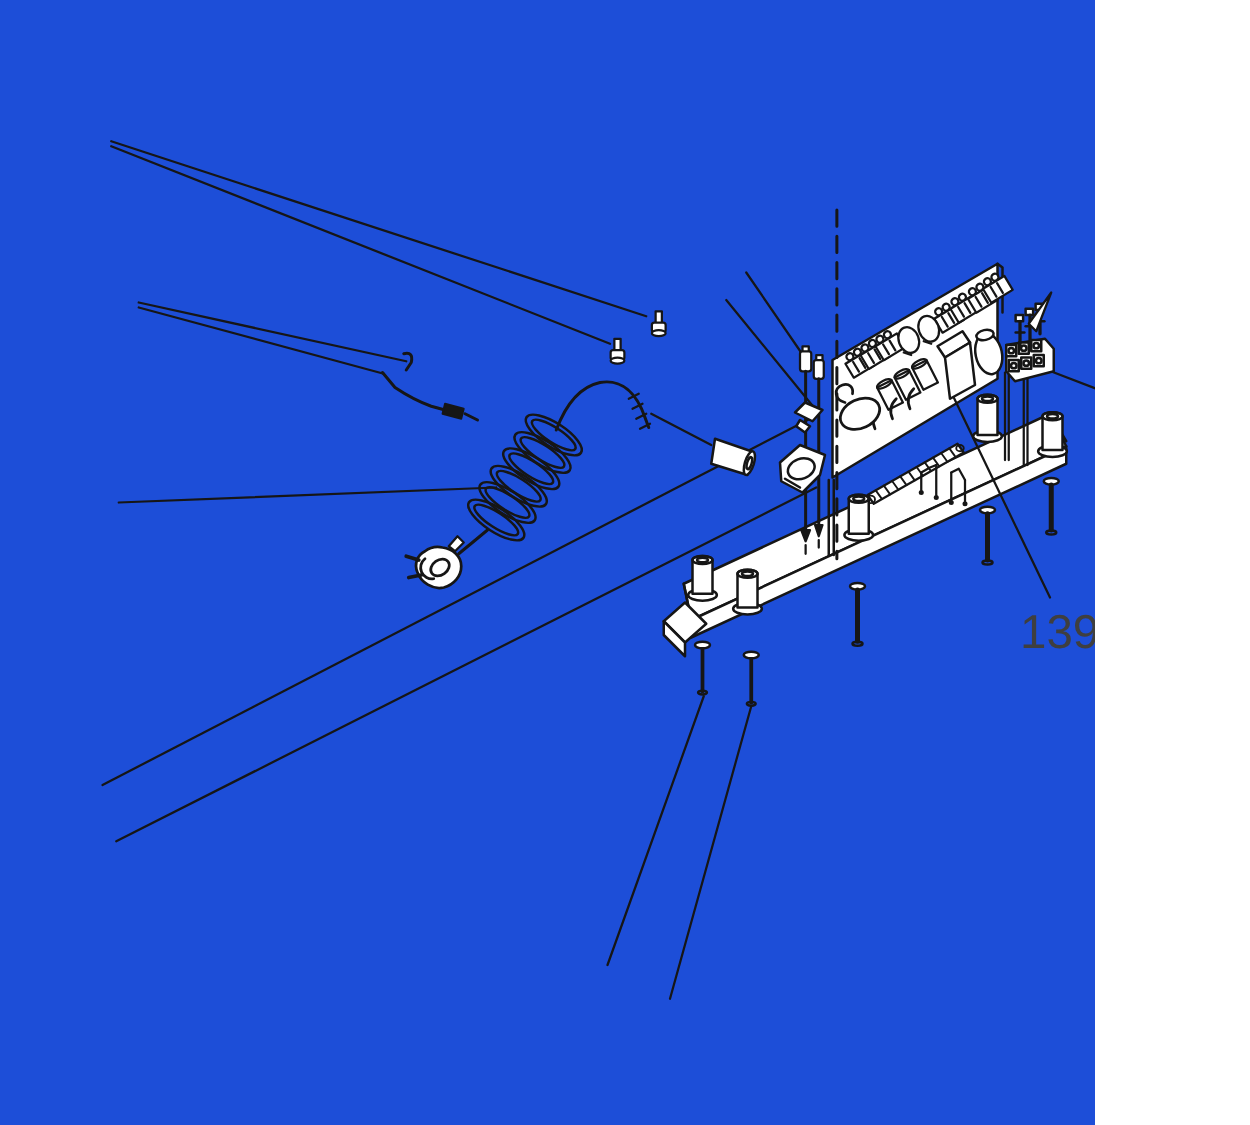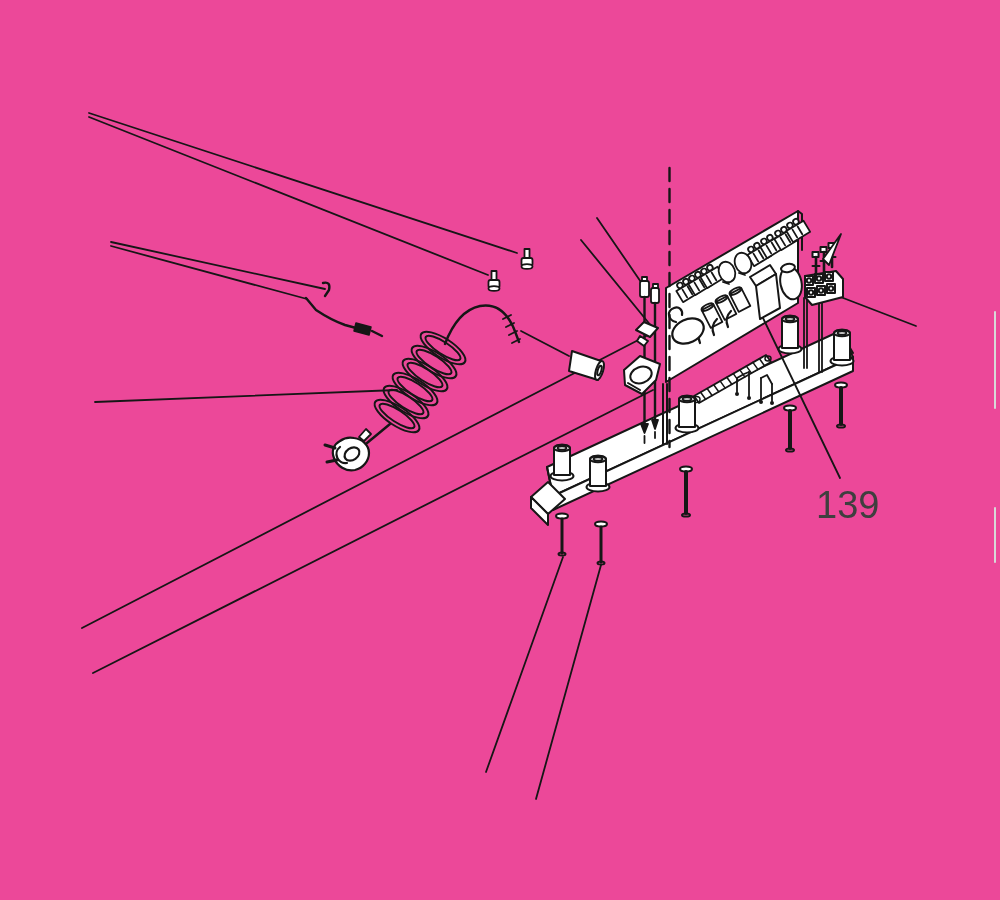--- a/index.html
+++ b/index.html
@@ -1,16 +1,16 @@
 <!DOCTYPE html>
 <html><head>
 <meta charset="utf-8">
 <style>
   html,body{margin:0;padding:0;background:#fff;}
-  .canvas{position:relative;width:1000px;height:900px;background:#ec4899;overflow:hidden;
+  .canvas{position:relative;width:876px;height:900px;background:#1d4ed8;overflow:hidden;
           font-family:"Liberation Sans", sans-serif;}
   svg{position:absolute;left:0;top:0;}
   text{font-family:"Liberation Sans", sans-serif;}
 </style>
 </head>
 <body>
 
 <div class="canvas">
 <svg width="1000" height="900" viewBox="0 0 1000 900">
 <g stroke="#161616" fill="none" stroke-linecap="round" stroke-linejoin="round">

